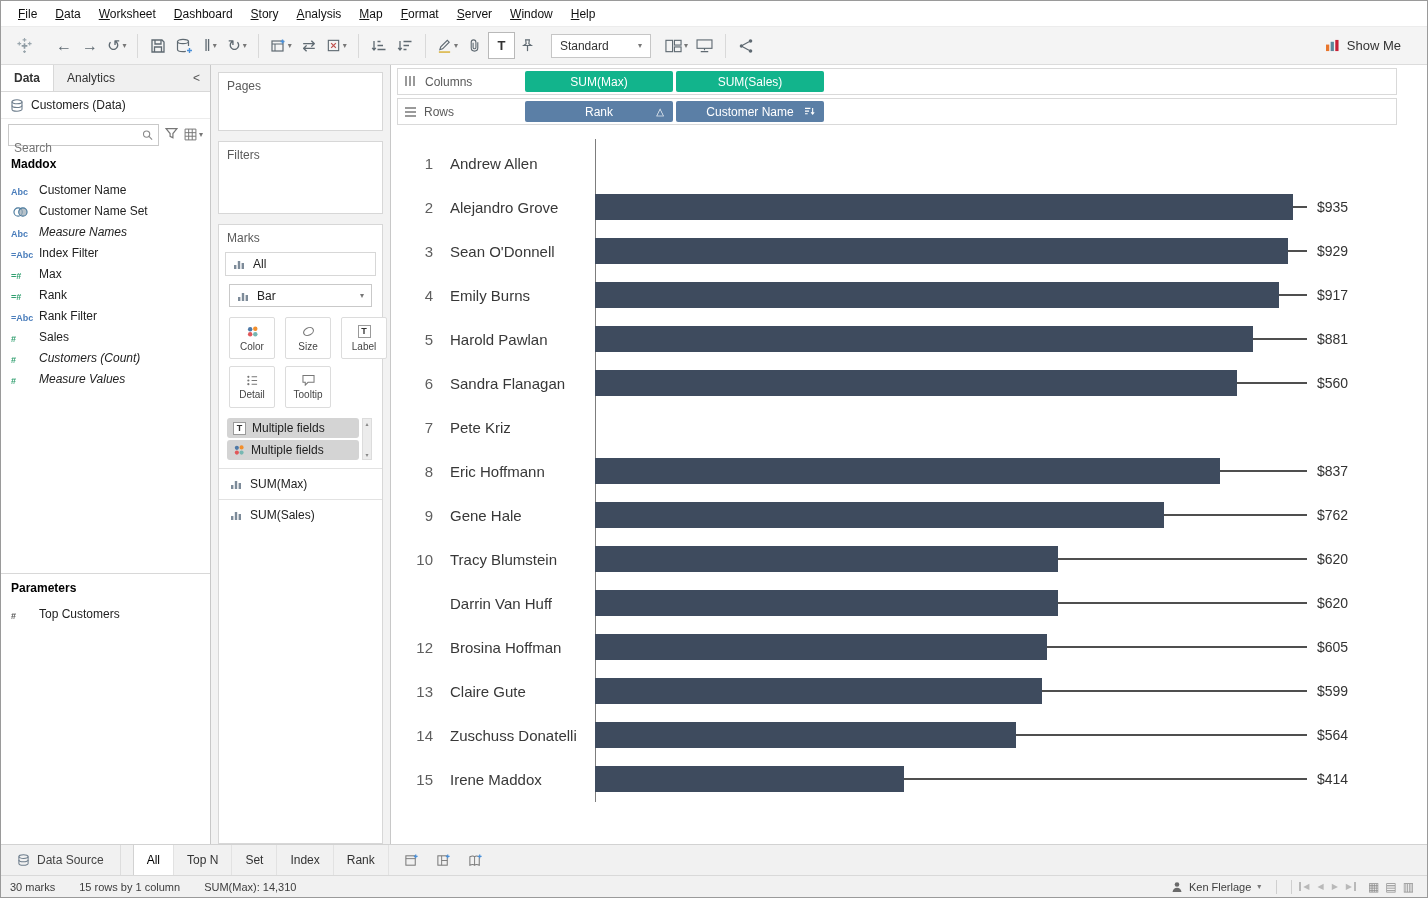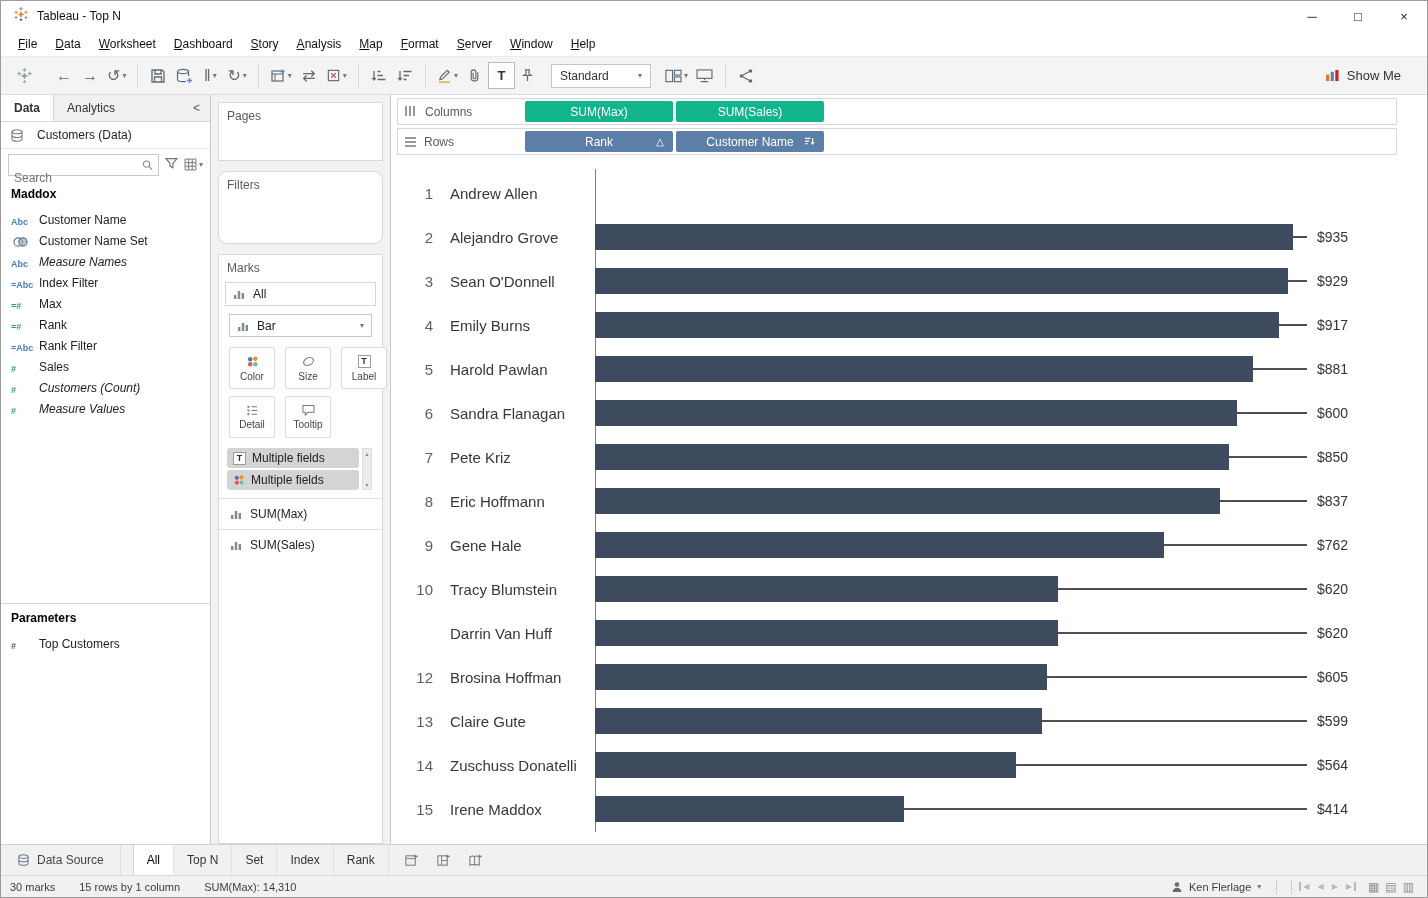--- a/index.html
+++ b/index.html
@@ -30,40 +30,40 @@
 
   
   .main { flex:1; display:flex; min-height:0; }
 
   
   .left-panel { width:210px; flex:0 0 210px; border-right:1px solid #c8c8c8; display:flex; flex-direction:column; background:#fff; overflow:hidden; }
   .lp-tabs { height:27px; flex:0 0 27px; display:flex; align-items:stretch; background:#f0f0f0; border-bottom:1px solid #d8d8d8; font-size:12px; }
   .lp-tab { display:flex; align-items:center; padding:0 13px; color:#333; }
   .lp-tab.active { background:#fff; font-weight:bold; border-right:1px solid #d8d8d8; }
   .lp-collapse { margin-left:auto; display:flex; align-items:center; padding:0 10px; color:#555; font-size:12px; }
-  .lp-ds { height:27px; flex:0 0 27px; display:flex; align-items:center; gap:13px; padding:0 9px; font-size:12px; color:#222; border-bottom:1px solid #ececec; }
+  .lp-ds { height:27px; flex:0 0 27px; display:flex; align-items:center; gap:7px; padding:0 9px; font-size:12px; color:#222; border-bottom:1px solid #ececec; }
   .lp-search { height:31px; flex:0 0 31px; display:flex; align-items:center; gap:6px; padding:0 7px; }
   .search-box { flex:1; height:22px; border:1px solid #c9c9c9; display:flex; align-items:center; padding:0 5px; background:#fff; }
   .search-box input { border:0; outline:0; width:100%; font-size:12px; font-family:inherit; color:#ec4899; background:transparent;margin-top:27px; }
   .tables-header, .params-header { padding:7px 10px 5px; font-size:12px; font-weight:bold; color:#000; }
   .field-row { height:21px; display:flex; align-items:flex-end; padding:0 10px; font-size:12px; color:#222; }
   .ficon { width:28px; flex:0 0 28px; font-size:9px; font-weight:bold; display:flex; align-items:center; }
   .ficon.dimension { color:#4a7dbb; }
   .ficon.measure { color:#2f9e6e; }
   .ficon.parameter { color:#555; }
   .flabel { white-space:nowrap; }
   .flabel.italic { font-style:italic; }
   .params-section { margin-top:187px; border-top:1px solid #d8d8d8; }
 
   
   .cards-panel { width:180px; flex:0 0 180px; background:#f2f2f2; border-right:1px solid #c8c8c8; display:flex; flex-direction:column; padding:7px 7px 0; gap:10px; }
   .card { background:#fff; border:1px solid #d7d7d7; }
   .card-label { font-size:12px; color:#5a5a5a; padding:6px 8px 4px; }
   .card.pages { height:59px; flex:0 0 59px; }
-  .card.filters { height:73px; flex:0 0 73px;border-radius:9px; }
+  .card.filters { height:73px; flex:0 0 73px; }
   .card.marks { flex:1; display:flex; flex-direction:column; }
   .marks-all { margin:3px 6px 8px; border:1px solid #d7d7d7; height:24px; display:flex; align-items:center; gap:8px; padding:0 7px; font-size:12px; color:#222; }
   .mark-type { margin:0 10px 10px; border:1px solid #c9c9c9; height:23px; display:flex; align-items:center; gap:8px; padding:0 7px; font-size:12px; color:#222; background:#fff; }
   .mark-type .car { margin-left:auto; }
   .marks-grid { display:grid; grid-template-columns:repeat(3,46px); gap:7px 10px; margin:0 10px; }
   .mbtn { height:42px; border:1px solid #dcdcdc; border-radius:2px; background:#fff; display:flex; flex-direction:column; align-items:center; justify-content:center; gap:3px; font-size:10px; color:#444; }
   .marks-pills { position:relative; margin:10px 10px 8px 8px; padding-right:13px; display:flex; flex-direction:column; gap:2px; }
   .mpill { height:20px; background:#d4d4d4; border-radius:3px; display:flex; align-items:center; gap:6px; padding:0 6px; font-size:12px; color:#222; }
   .mpill-t { width:13px; height:13px; flex:0 0 13px; background:#fff; border:1px solid #9a9a9a; font-size:9px; font-weight:bold; display:flex; align-items:center; justify-content:center; color:#333; }
   .pill-scroll { position:absolute; right:0; top:0; bottom:0; width:10px; background:#ececec; border:1px solid #dcdcdc; display:flex; flex-direction:column; justify-content:space-between; align-items:center; font-size:6px; color:#888; padding:1px 0; }
@@ -111,39 +111,20 @@
   .sb-nav { color:#b9b9b9; font-size:8px; display:flex; gap:8px; align-items:center; }
   .nav-first { border-left:2px solid #b9b9b9; padding-left:2px; }
   .nav-last { border-right:2px solid #b9b9b9; padding-right:2px; }
   .sb-grids { color:#8f8f8f; font-size:12px; display:flex; gap:6px; margin-left:12px; margin-right:4px; }
 </style>
 </head>
 <body>
 
 <div class="window">
 
-  <div class="titlebar">
-    <span>
-      <svg viewBox="0 0 18 18" width="16" height="16">
-          <path d="M9 1v4M7 3h4" stroke="#7099a6" stroke-width="1.2"></path>
-          <path d="M3.5 5v4M1.5 7h4" stroke="#eb912c" stroke-width="1.2"></path>
-          <path d="M14.5 5v4M12.5 7h4" stroke="#eb912c" stroke-width="1.2"></path>
-          <path d="M9 6.5v6M6 9.5h6" stroke="#e8762d" stroke-width="1.8"></path>
-          <path d="M3.5 11.5v3M2 13h3" stroke="#59879b" stroke-width="1"></path>
-          <path d="M14.5 11.5v3M13 13h3" stroke="#59879b" stroke-width="1"></path>
-          <path d="M9 14v3M7.5 15.5h3" stroke="#c72035" stroke-width="1.2"></path>
-        </svg>
-    </span>
-    <span class="title-text">Tableau - Top N</span>
-    <div class="win-controls">
-      <div class="win-btn">─</div>
-      <div class="win-btn">□</div>
-      <div class="win-btn">×</div>
-    </div>
-  </div>
 
   <div class="menubar">
       <div class="menu-item"><u>F</u>ile</div>
       <div class="menu-item"><u>D</u>ata</div>
       <div class="menu-item"><u>W</u>orksheet</div>
       <div class="menu-item"><u>D</u>ashboard</div>
       <div class="menu-item"><u>S</u>tory</div>
       <div class="menu-item"><u>A</u>nalysis</div>
       <div class="menu-item"><u>M</u>ap</div>
       <div class="menu-item"><u>F</u>ormat</div>
@@ -558,31 +539,26 @@
                 <span class="vr-bar" style="width: 658px; background: rgb(62, 75, 94);"></span>
                 <span class="vr-value">$881</span>
               </span>
             </div>
             <div class="viz-row">
               <span class="vr-rank">6</span>
               <span class="vr-name">Sandra Flanagan</span>
               <span class="vr-plot">
                 <span class="vr-line" style="background: rgb(79, 79, 79);"></span>
                 <span class="vr-bar" style="width: 642px; background: rgb(62, 75, 94);"></span>
-                <span class="vr-value">$600</span>
+                <span class="vr-value">$560</span>
               </span>
             </div>
             <div class="viz-row">
               <span class="vr-rank">7</span>
               <span class="vr-name">Pete Kriz</span>
-              <span class="vr-plot">
-                <span class="vr-line" style="background: rgb(79, 79, 79);"></span>
-                <span class="vr-bar" style="width: 634px; background: rgb(62, 75, 94);"></span>
-                <span class="vr-value">$850</span>
-              </span>
             </div>
             <div class="viz-row">
               <span class="vr-rank">8</span>
               <span class="vr-name">Eric Hoffmann</span>
               <span class="vr-plot">
                 <span class="vr-line" style="background: rgb(79, 79, 79);"></span>
                 <span class="vr-bar" style="width: 625px; background: rgb(62, 75, 94);"></span>
                 <span class="vr-value">$837</span>
               </span>
             </div>

